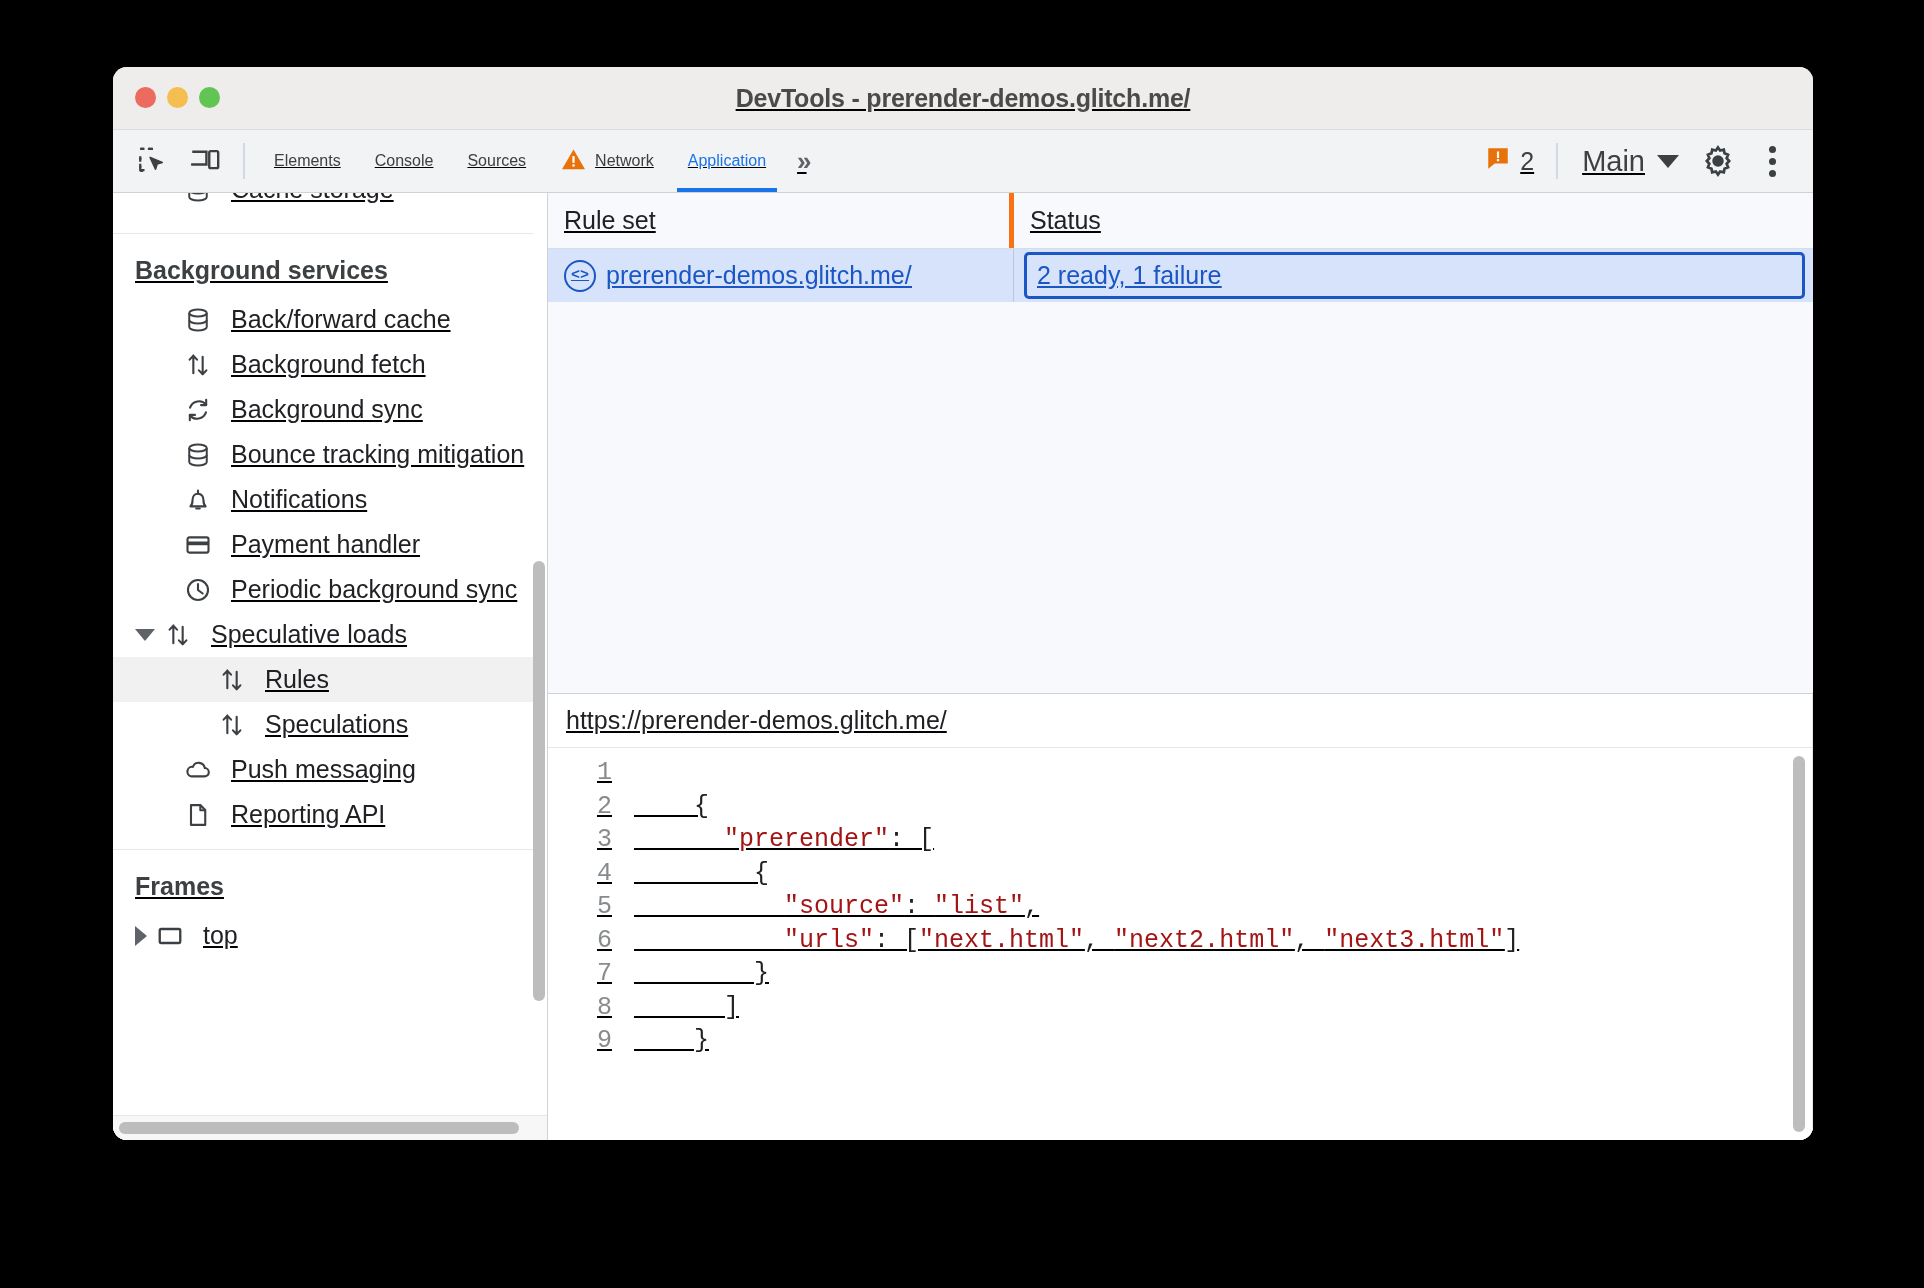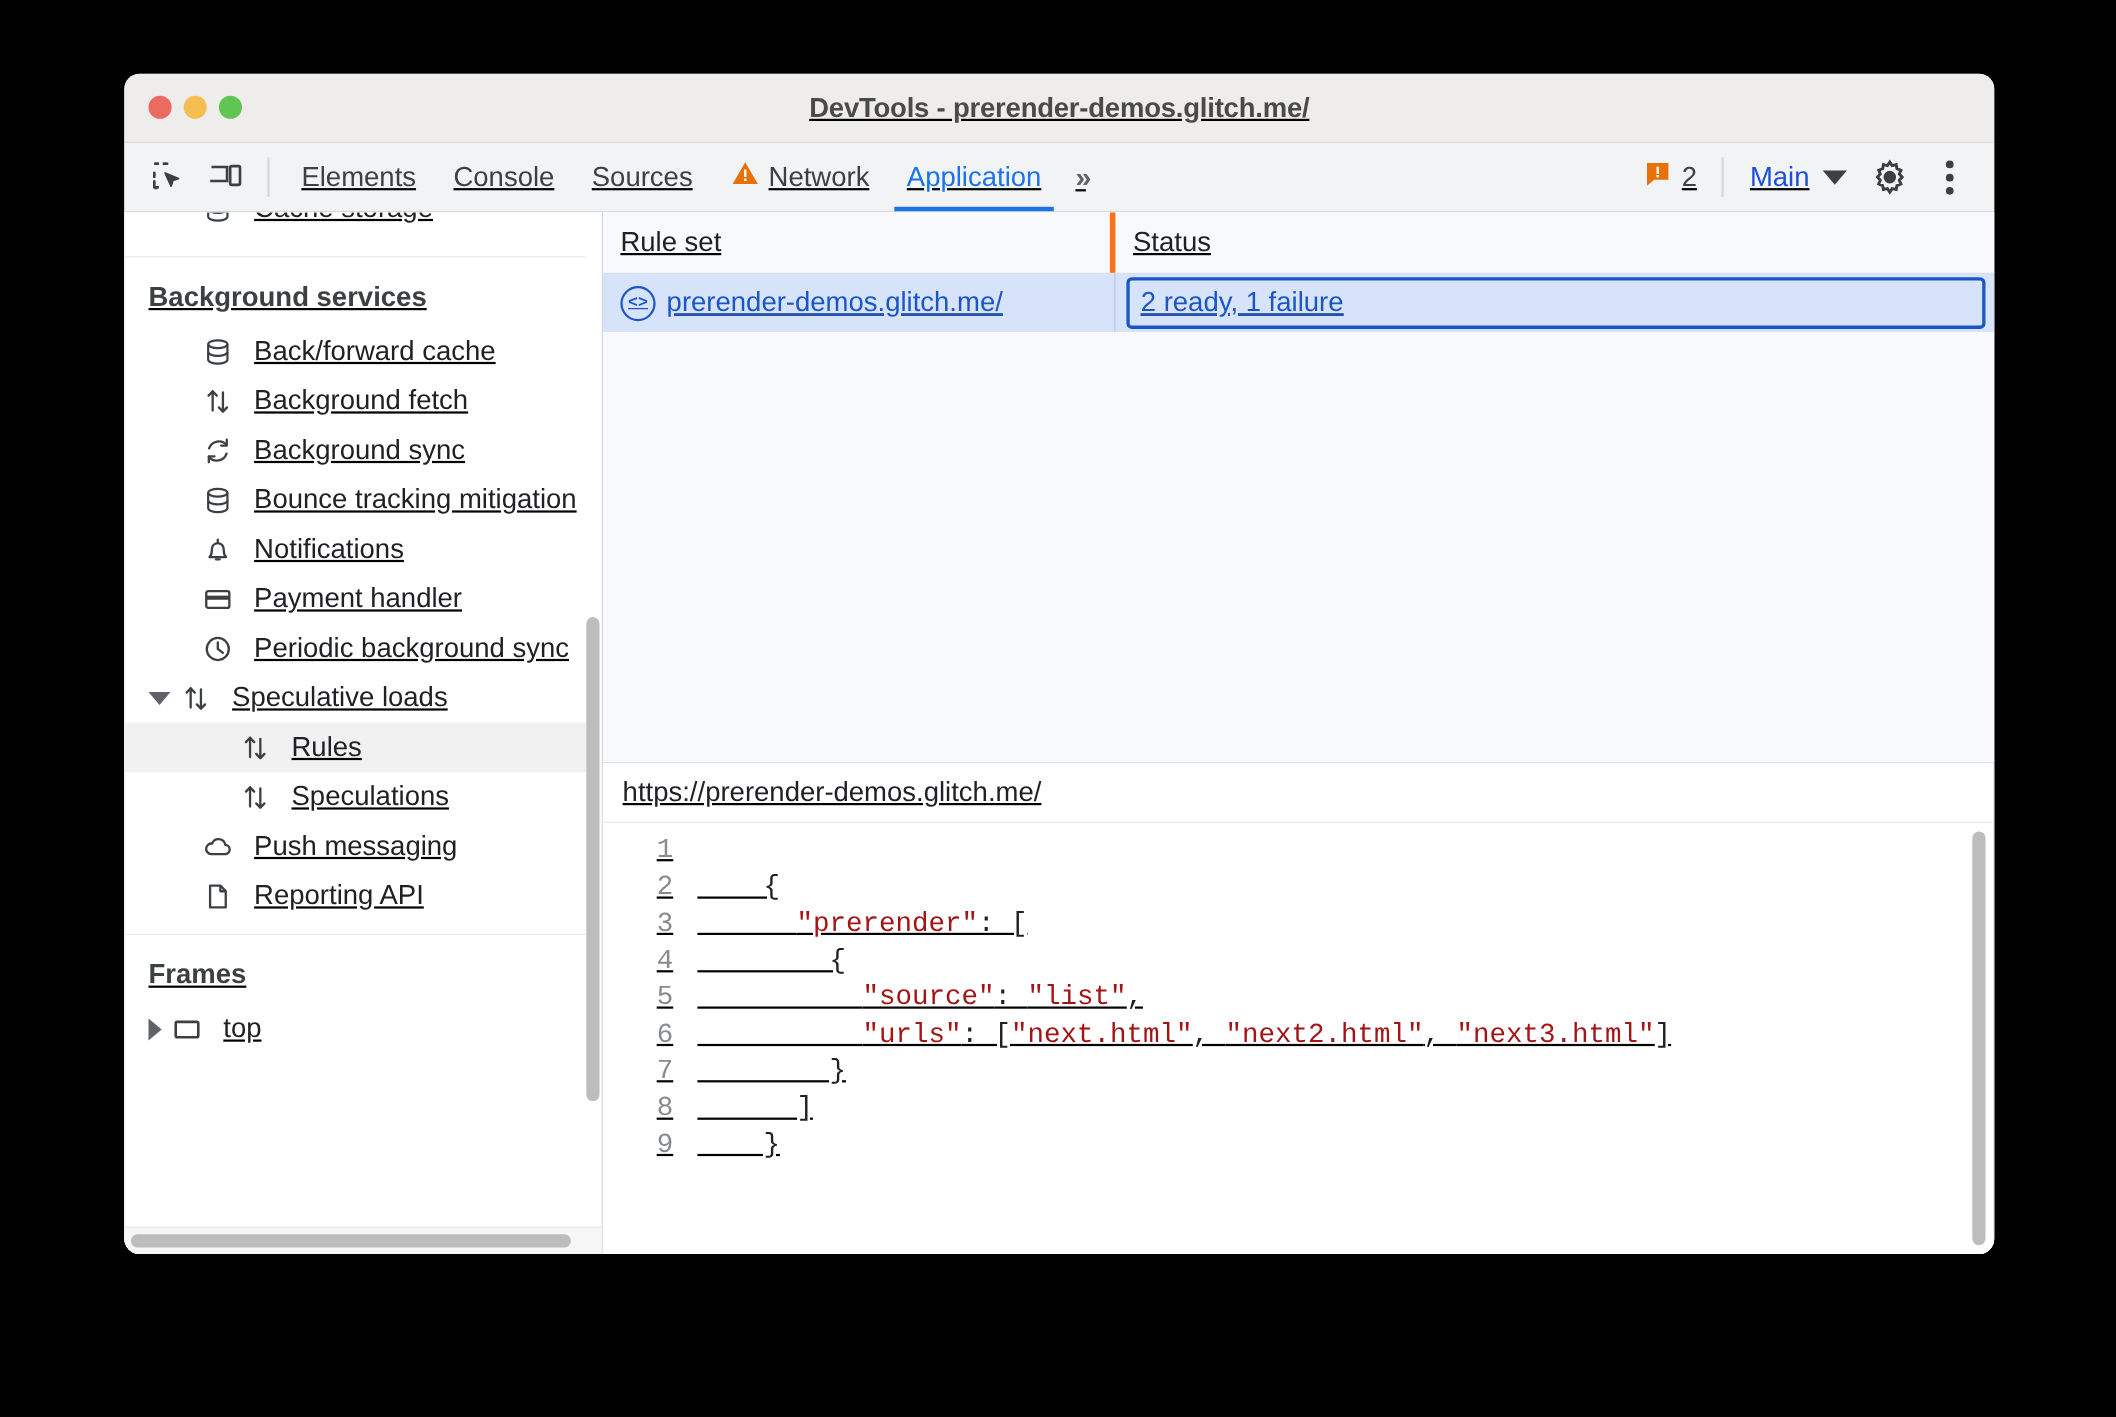--- a/index.html
+++ b/index.html
@@ -97,21 +97,21 @@
     display: flex;
     align-items: center;
     height: 100%;
   }
   .tab {
     display: flex;
     align-items: center;
     gap: 8px;
     height: 100%;
     padding: 0 17px;
-    font-size: 25px;
+    font-size: 16px;
     color: #3c4043;
     position: relative;
     white-space: nowrap;
   }
   .tab.active {
     color: #1a73e8;
   }
   .tab.active::after {
     content: "";
     position: absolute;
@@ -137,22 +137,22 @@
     align-items: center;
     gap: 9px;
     font-size: 25px;
     color: #3c4043;
     padding: 0 10px;
   }
   .main-select {
     display: flex;
     align-items: center;
     gap: 12px;
-    font-size: 25px;
-    color: #1d4ed8;
+    font-size: 29px;
+    color: #404040;
     padding: 0 12px;
   }
   .tri-down {
     width: 0; height: 0;
     border-left: 11px solid transparent;
     border-right: 11px solid transparent;
     border-top: 13px solid #3c4043;
   }
   .gear, .kebab {
     width: 54px; height: 48px;

